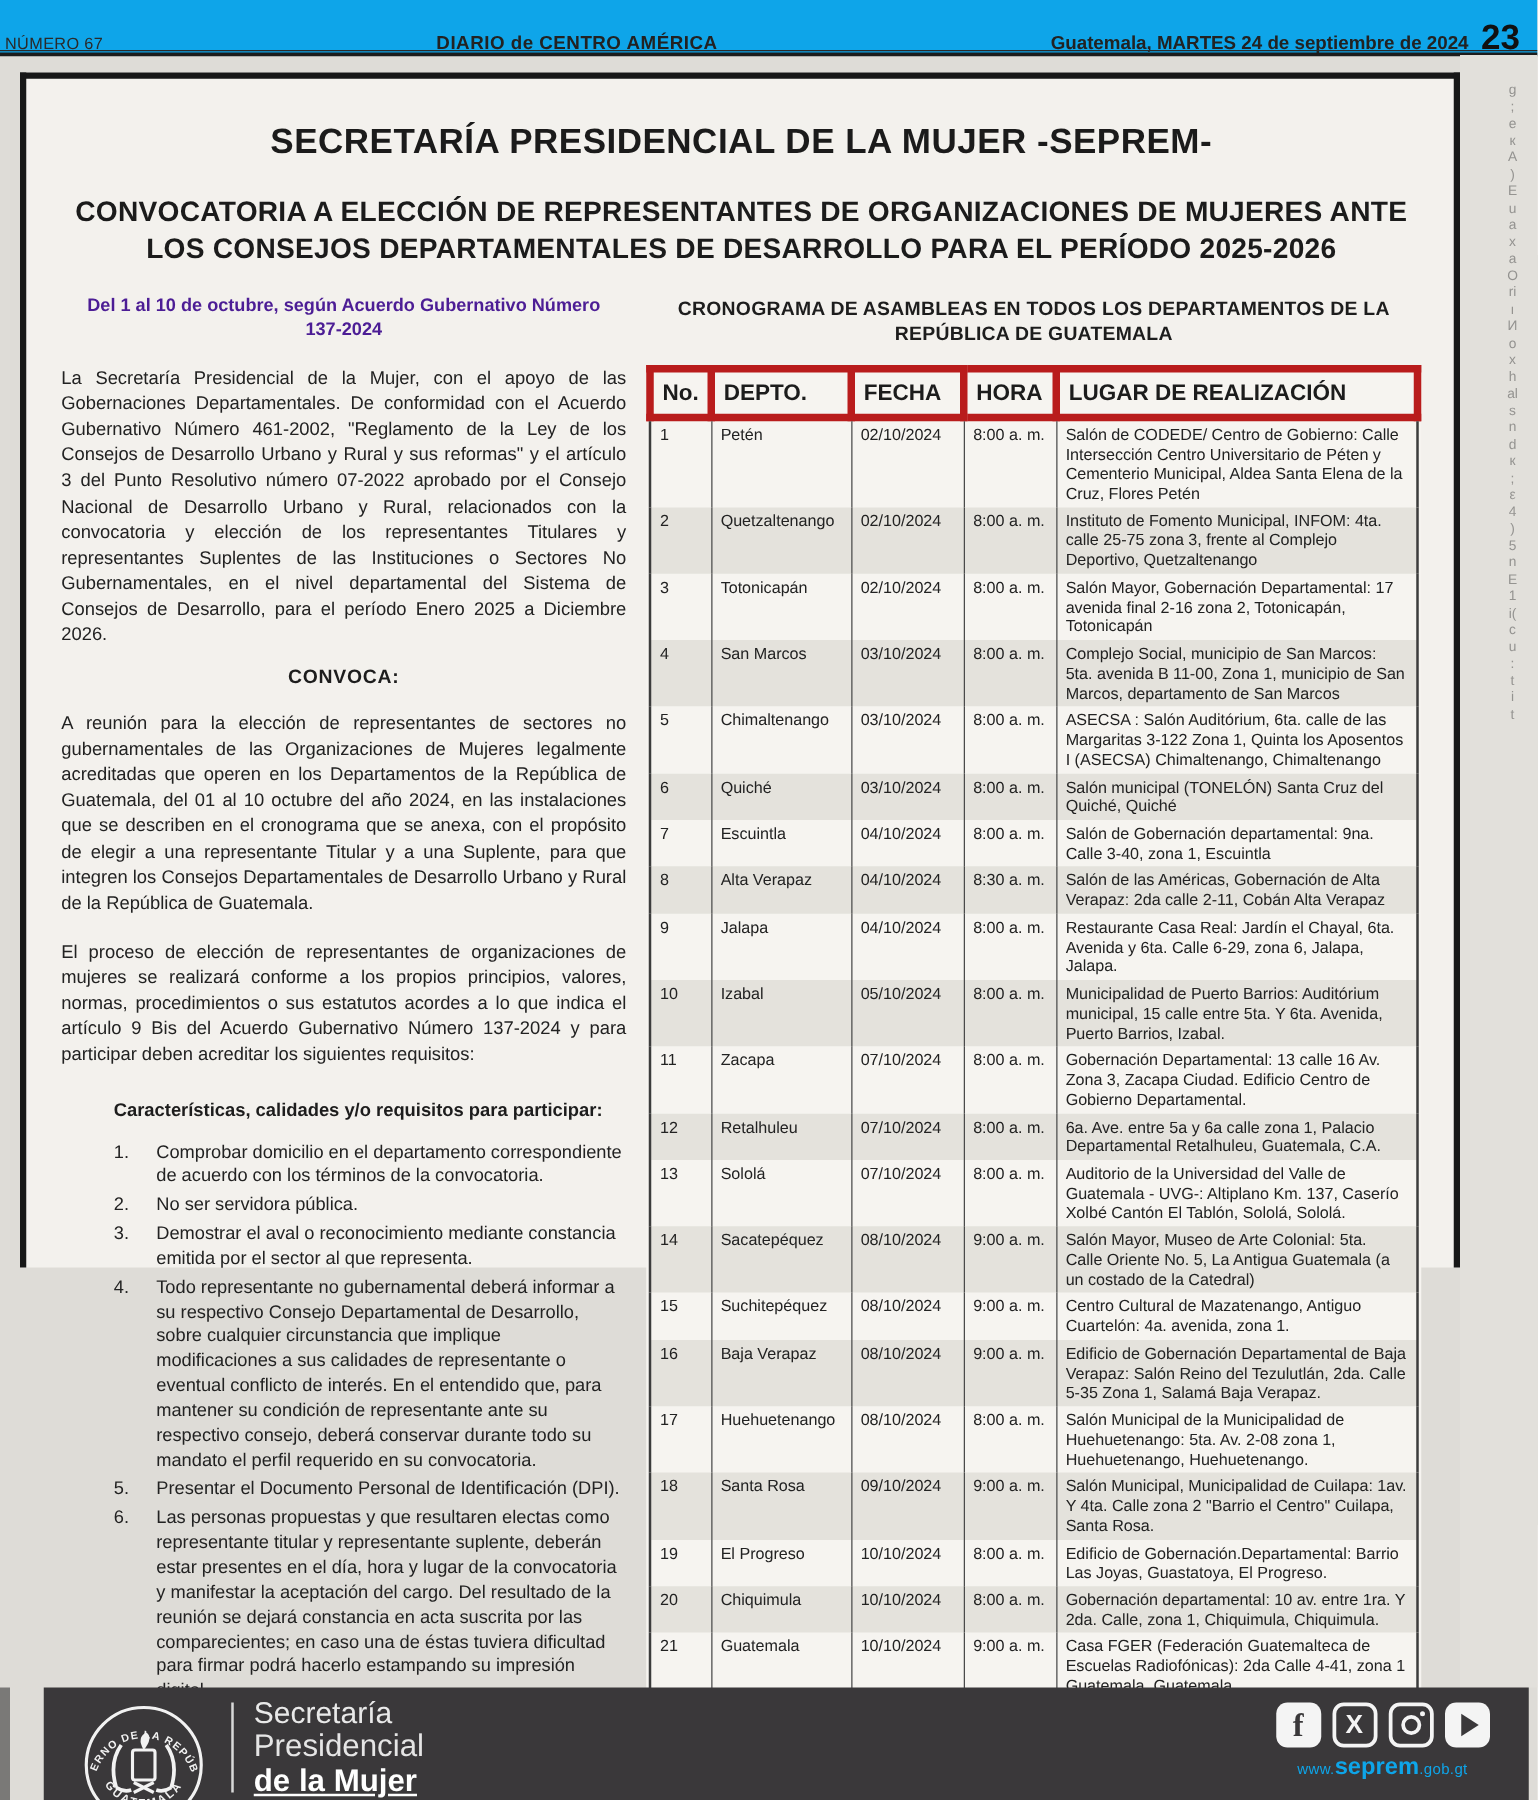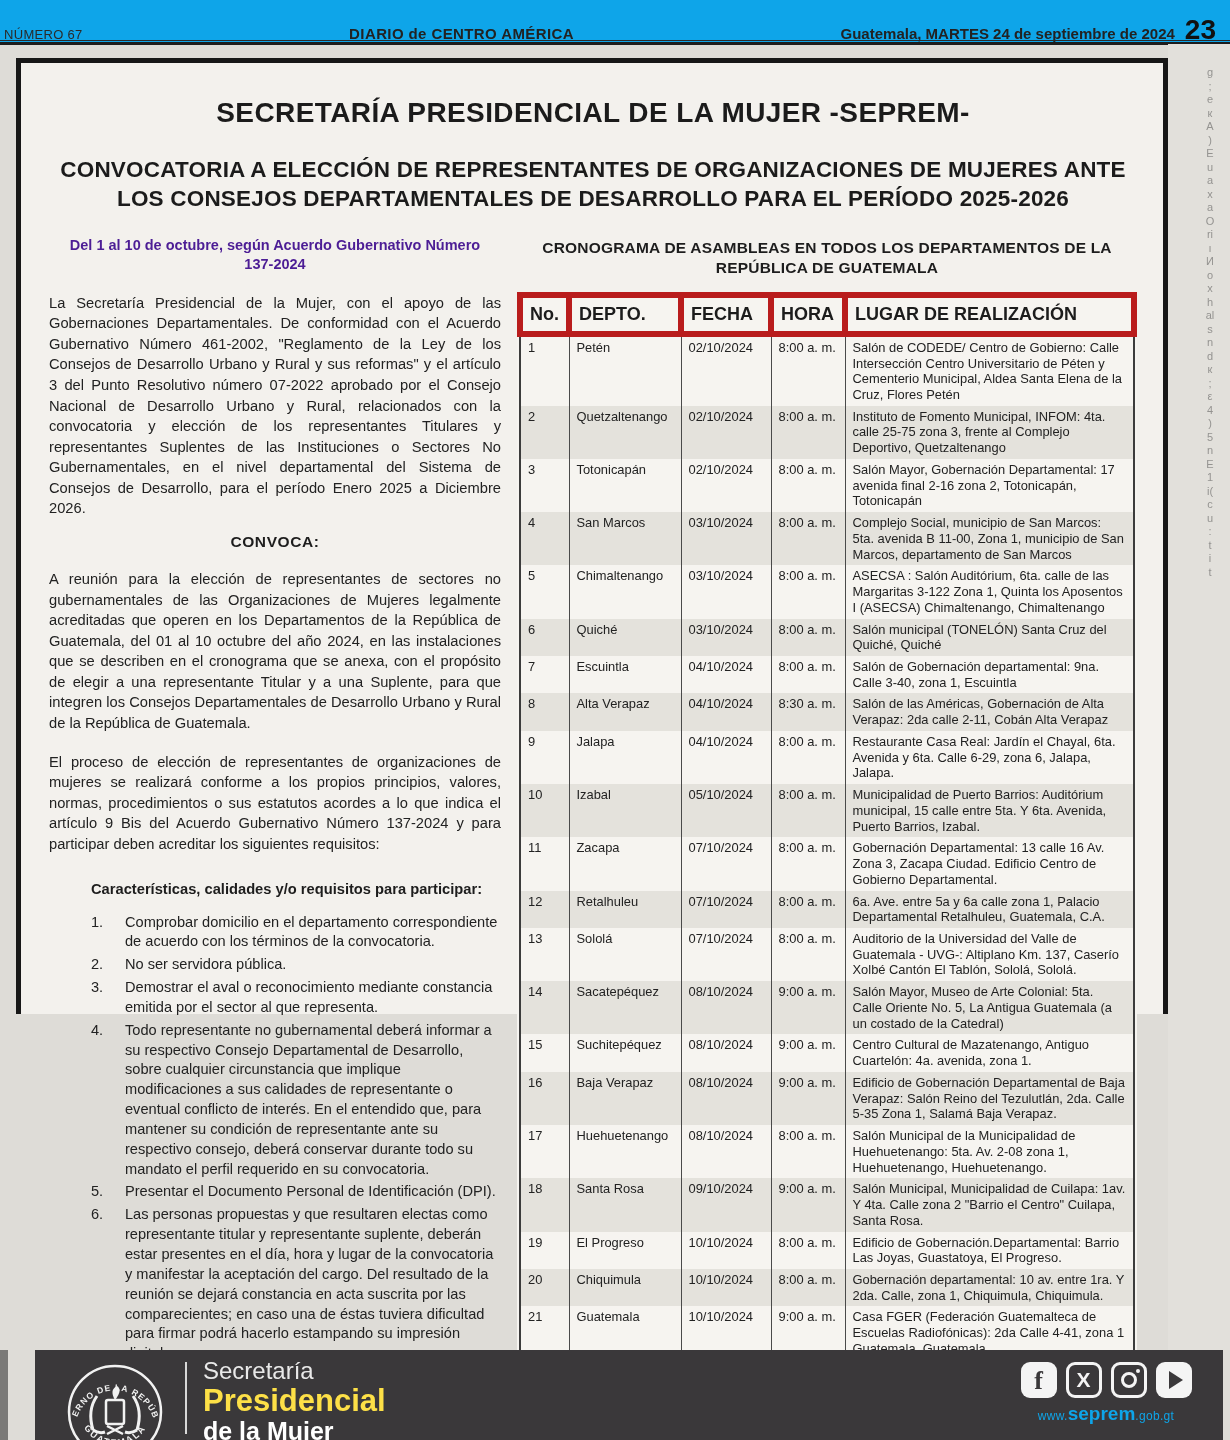--- a/index.html
+++ b/index.html
@@ -80,21 +80,21 @@
   table.schedule th:nth-child(4) { width:74px; }
   
   .footer-bar {
     position:absolute; left:35px; top:1350px; width:1188px; height:90px;
     background:#3a383a; color:#fff; overflow:visible;
   }
   .seal { position:absolute; left:28px; top:10px; width:104px; height:104px; }
   .logo-divider { position:absolute; left:150px; top:12px; width:2px; height:72px; background:#d8d8d8; }
   .logo-text { position:absolute; left:168px; top:8px; line-height:1.1; }
   .logo-line1 { font-size:24px; font-weight:300; color:#e9e9e9; }
-  .logo-line2 { font-size:31px; font-weight:700; color:#fde047; }
+  .logo-line2 { font-size:25px; font-weight:400; color:#e5e5e5; }
   .logo-line3 { font-size:25px; font-weight:800; color:#fff;text-decoration:underline; }
   .social-wrap { position:absolute; right:22px; top:12px; width:190px; text-align:center; }
   .social-row { display:flex; gap:9px; justify-content:center; }
   .sicon {
     width:36px; height:36px; border-radius:9px; display:flex;
     align-items:center; justify-content:center; flex:none;
   }
   .sicon.filled { background:#f4f4f4; color:#3a383a; }
   .sicon.outline { border:3px solid #f4f4f4; color:#f4f4f4; }
   .sicon .fb-glyph { font-size:26px; font-weight:800; font-family:"Liberation Serif",serif; margin-top:2px; }

